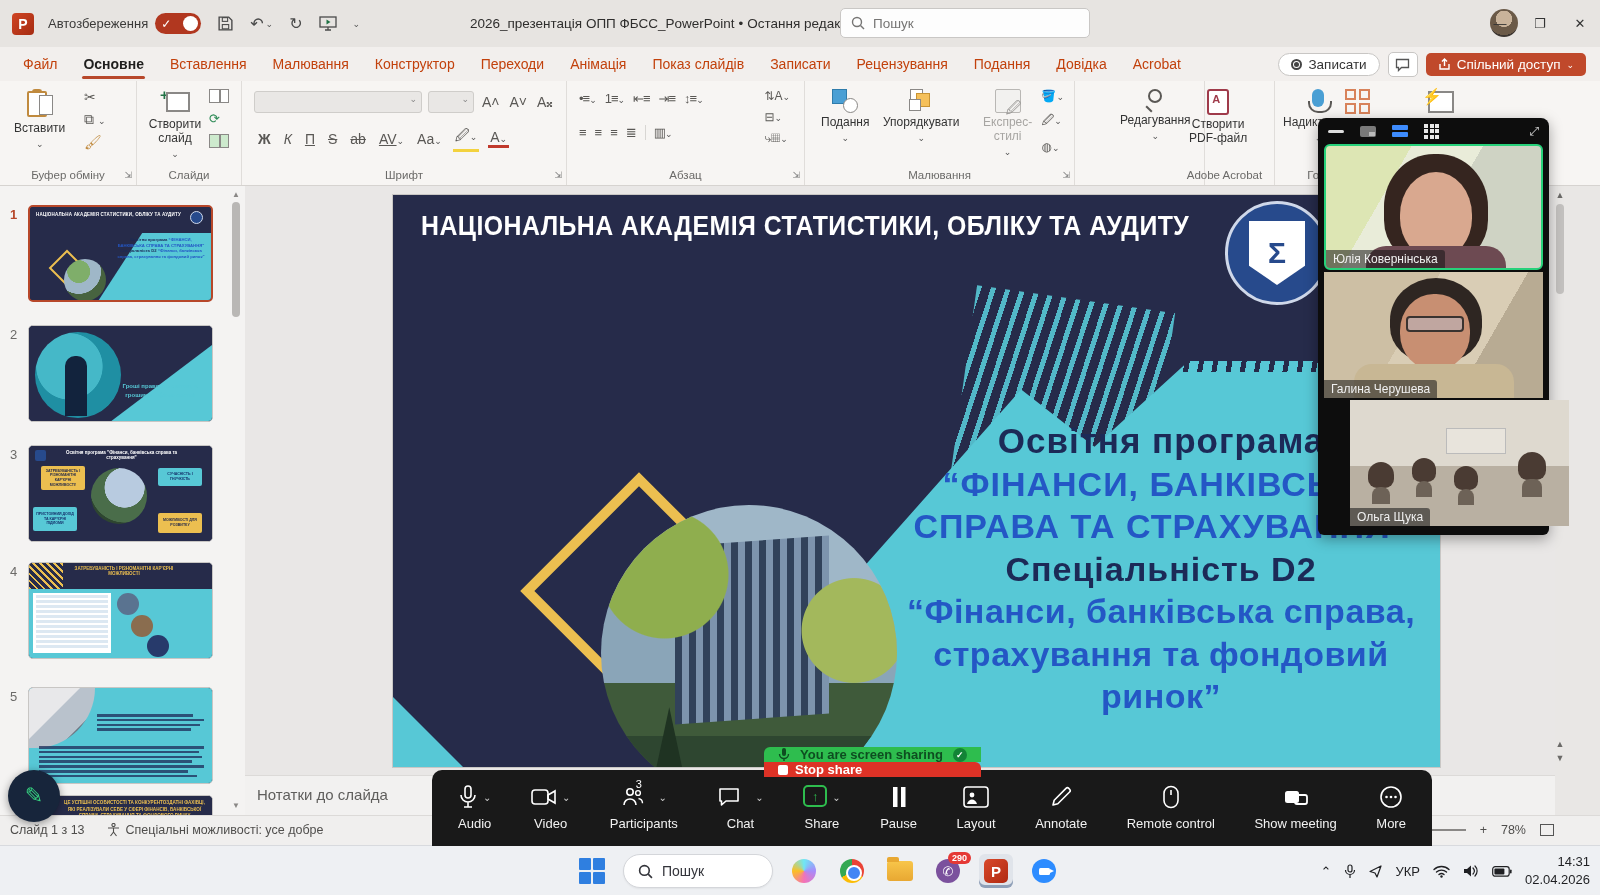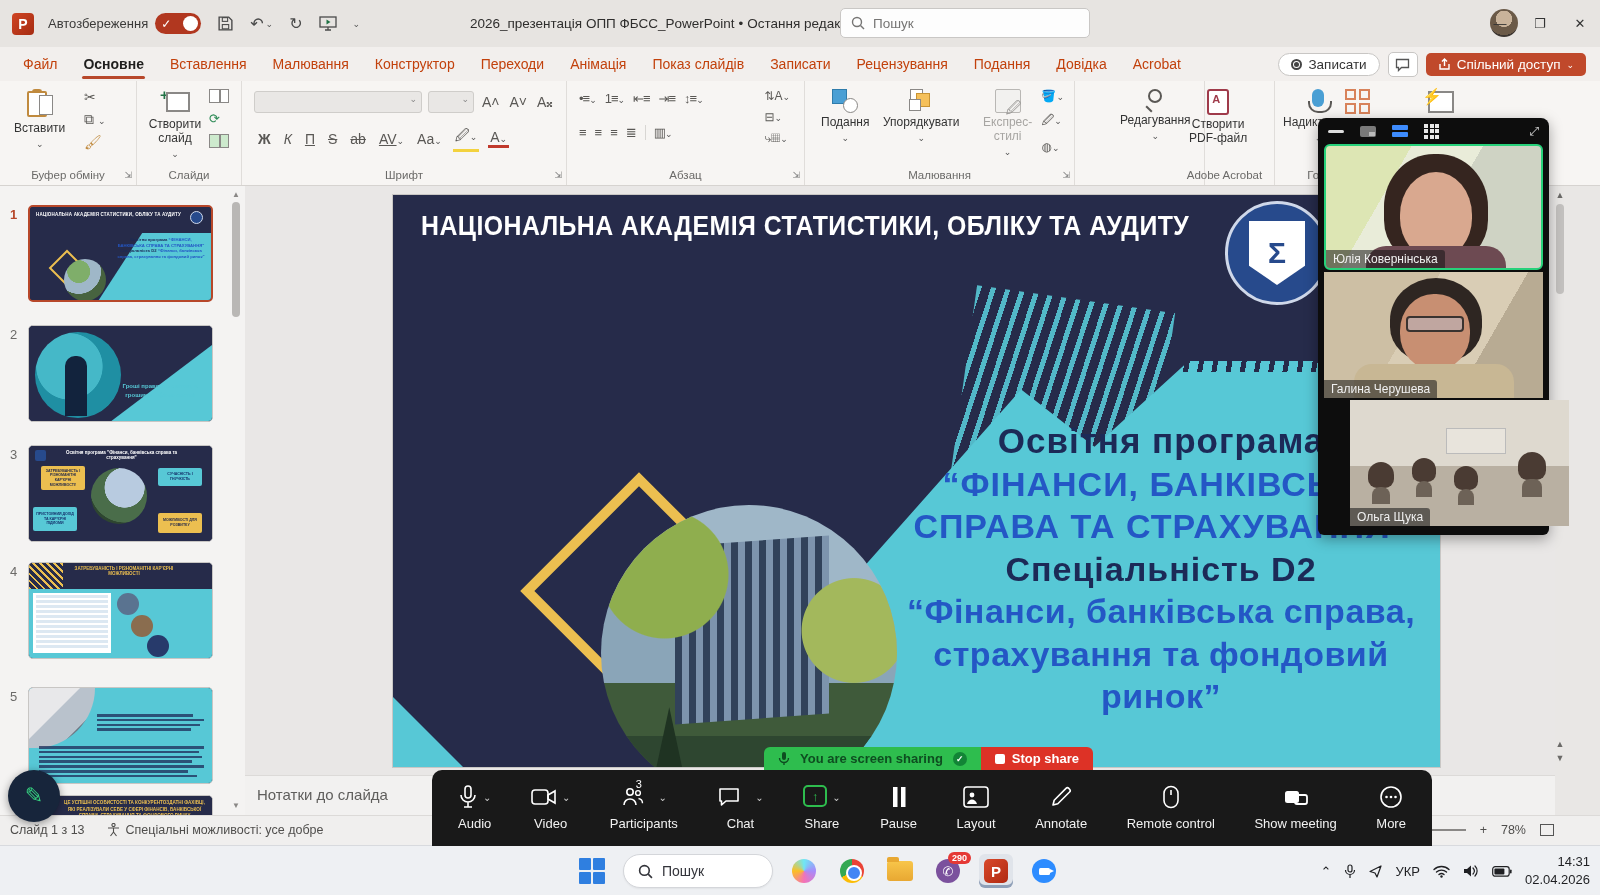--- a/index.html
+++ b/index.html
@@ -186,21 +186,21 @@
   .v2 .hair { position:absolute; left:66px; top:6px; width:92px; height:84px; border-radius:50% 50% 42% 42%; background:#2e2622; }
   .v2 .face { position:absolute; left:76px; top:22px; width:70px; height:76px; border-radius:48%; background:#c88f72; }
   .v2 .gl { position:absolute; left:82px; top:44px; width:58px; height:16px; border:2px solid #3a3330; border-radius:4px; background:rgba(180,200,230,.4); }
   .v2 .shou { position:absolute; left:30px; top:92px; width:160px; height:36px; border-radius:18px 18px 0 0; background:#c8b794; }
   .v3 { background:linear-gradient(180deg,#ded9cf 0 52%, #b9b0a2 52%);margin-left:32px; }
   .v3 .brd { position:absolute; left:96px; top:28px; width:60px; height:26px; background:#e8e4dc; border:1px solid #bbb; }
   .v3 .p { position:absolute; border-radius:50% 50% 35% 35%; background:#4a3b33; }
   .v3 .p::after { content:""; position:absolute; left:15%; bottom:-62%; width:70%; height:65%; background:#6d6257; border-radius:8px 8px 0 0; }
 
   
-  .share-bar { position:absolute; left:764px; top:747px; height:23px; display:flex; z-index:55; font-size:13px; font-weight:bold; }
+  .share-bar { position:absolute; left:764px; top:747px; height:23px; display:flex; z-index:55; font-size:13px; font-weight:bold;flex-direction:column; }
   .share-green { display:flex; align-items:center; gap:10px; background:#2ebd4e; color:#0e4d20; padding:0 14px; border-radius:6px 0 0 0; }
   .share-shield { width:14px; height:14px; border-radius:50%; background:#128436; color:#fff; font-size:9px; display:flex; align-items:center; justify-content:center; }
   .stop-share { display:flex; align-items:center; gap:7px; background:#dd3226; color:#fff; padding:0 14px; border-radius:0 6px 0 0; }
   .stop-share .sq { width:10px; height:10px; background:#fff; border-radius:2px; }
 
   
   .zoom-toolbar { position:absolute; left:432px; top:770px; width:1000px; height:76px; background:#191919; border-radius:10px 10px 0 0; display:flex; align-items:center; justify-content:space-between; padding:0 26px; z-index:50; }
   .zt-item { display:flex; flex-direction:column; align-items:center; gap:5px; color:#fff; position:relative; }
   .zt-label { font-size:13px; color:#f2f2f2; white-space:nowrap; }
   .zt-iconrow { display:flex; align-items:flex-start; gap:5px; height:26px; }

